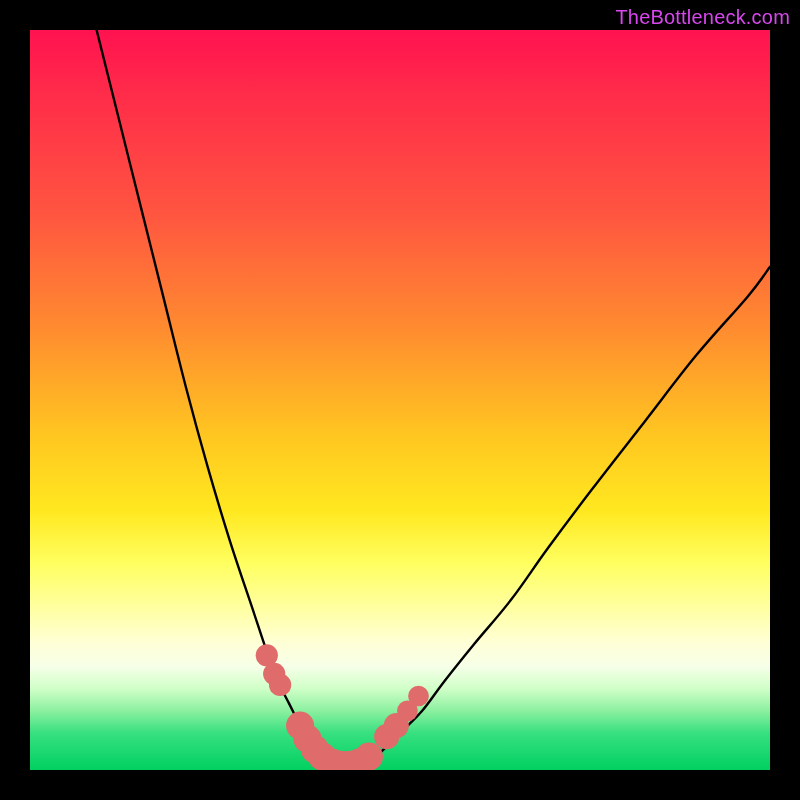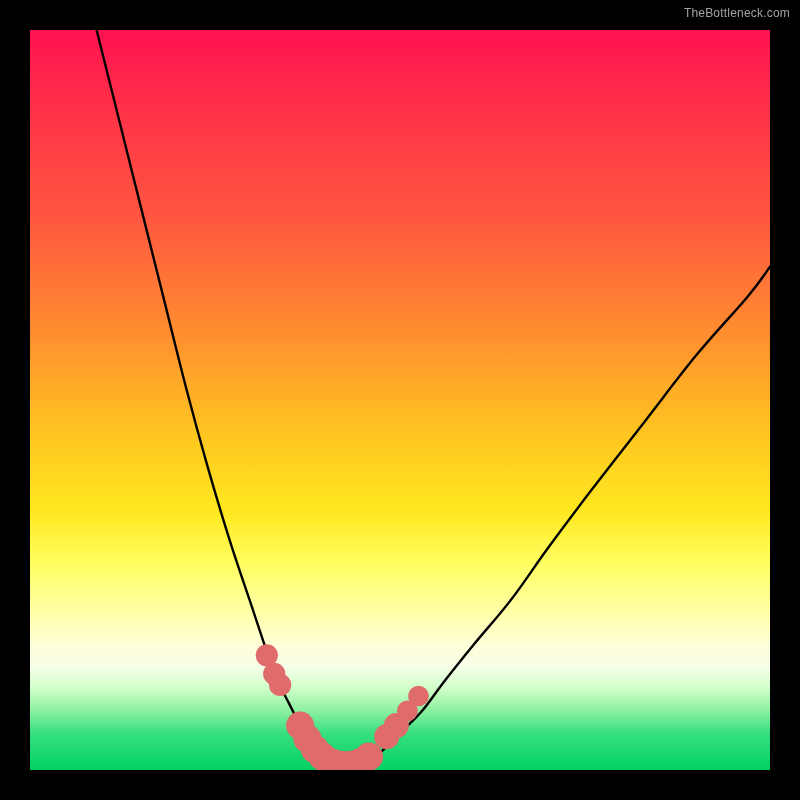--- a/index.html
+++ b/index.html
@@ -43,22 +43,22 @@
       #8cf0a0 92%,
       #38e080 95%,
       #00d060 100%
     );
   }
   .watermark {
     position: absolute;
     top: 6px;
     right: 10px;
     font-family: Arial, Helvetica, sans-serif;
-    font-size: 12px;
-    color: #a3a3a3;
+    font-size: 20px;
+    color: #d946ef;
     font-weight: 500;
     letter-spacing: 0.2px;
     user-select: none;
   }
   svg.curve {
     position: absolute;
     inset: 0;
   }
 </style>
 </head>

